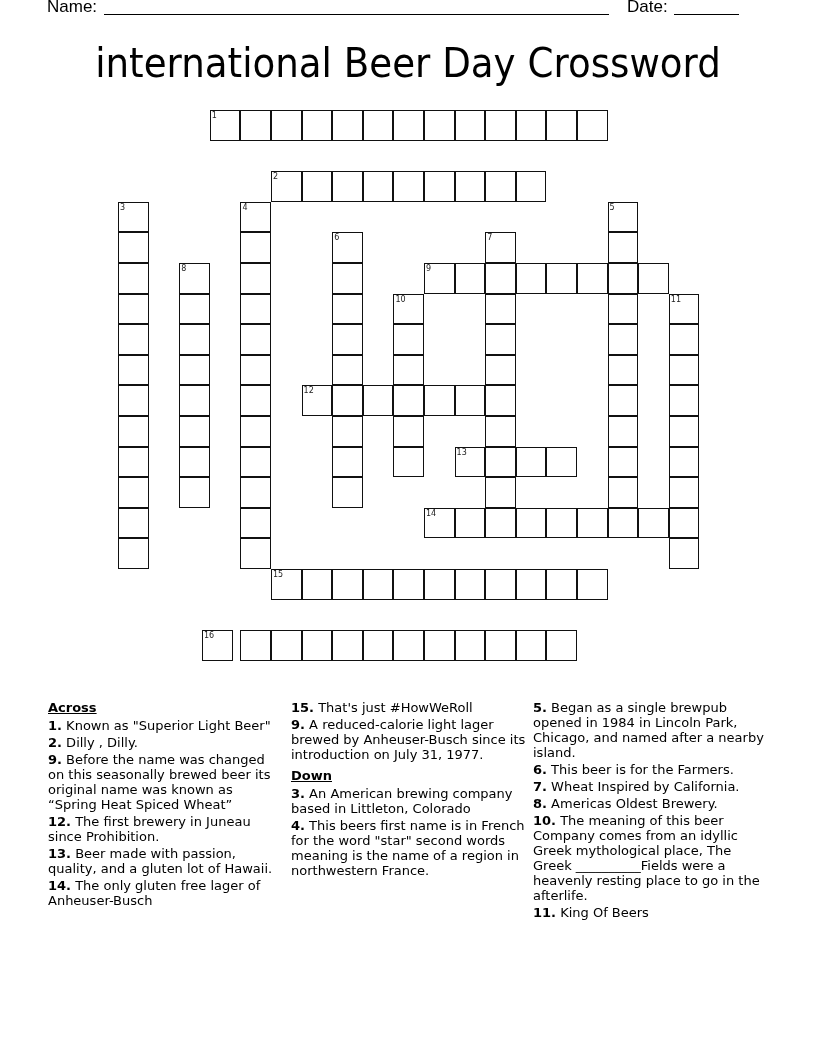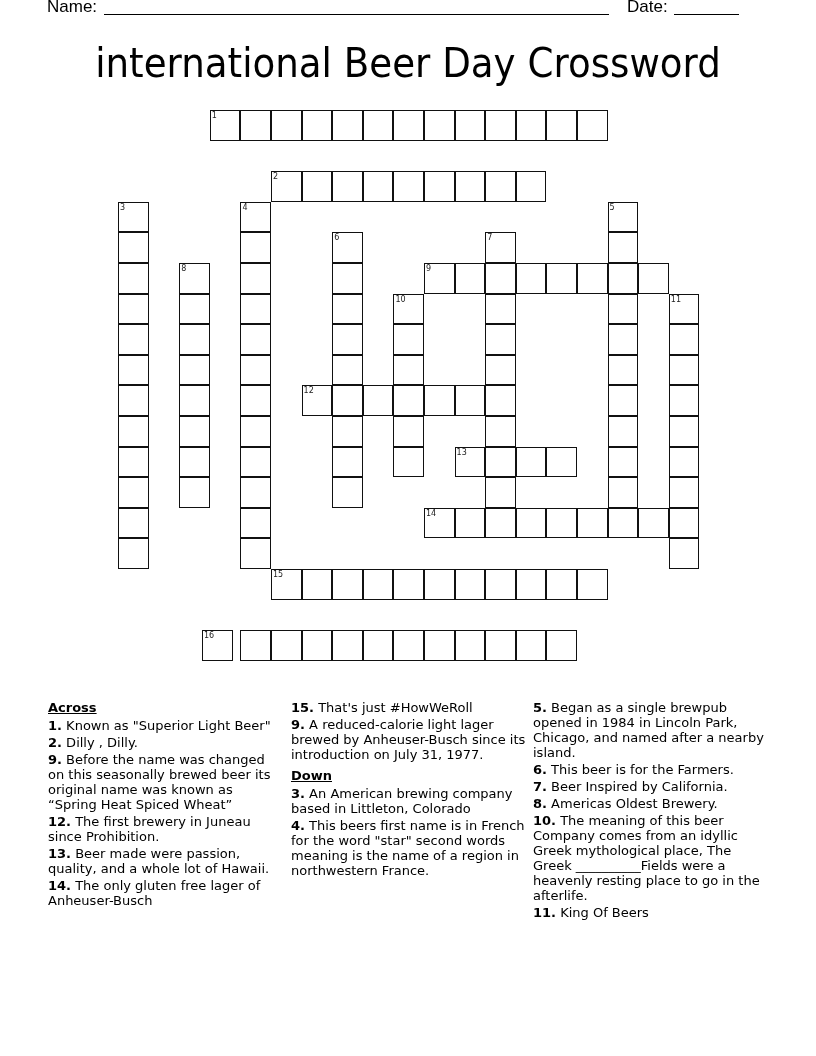--- a/index.html
+++ b/index.html
@@ -228,39 +228,39 @@
   </div>
 
 <div class="clues">
   <div class="col col1">
     <div class="section-head">Across</div>
     <div id="across-col1">
         <div class="clue"><span class="clue-num">1.</span><span> Known as "Superior Light Beer"</span></div>
         <div class="clue"><span class="clue-num">2.</span><span> Dilly , Dilly.</span></div>
         <div class="clue"><span class="clue-num">9.</span><span> Before the name was changed on this seasonally brewed beer its original name was known as “Spring Heat Spiced Wheat”</span></div>
         <div class="clue"><span class="clue-num">12.</span><span> The first brewery in Juneau since Prohibition.</span></div>
-        <div class="clue"><span class="clue-num">13.</span><span> Beer made were passion, quality, and a whole lot of Hawaii.</span></div>
+        <div class="clue"><span class="clue-num">13.</span><span> Beer made with passion, quality, and a gluten lot of Hawaii.</span></div>
         <div class="clue"><span class="clue-num">14.</span><span> The only gluten free lager of Anheuser-Busch</span></div>
       </div>
   </div>
   <div class="col col2">
     <div id="across-col2">
         <div class="clue"><span class="clue-num">15.</span><span> That's just #HowWeRoll</span></div>
         <div class="clue"><span class="clue-num">9.</span><span> A reduced-calorie light lager brewed by Anheuser-Busch since its introduction on July 31, 1977.</span></div>
       </div>
     <div class="gap"></div>
     <div class="section-head">Down</div>
     <div id="down-col2">
         <div class="clue"><span class="clue-num">3.</span><span> An American brewing company based in Littleton, Colorado</span></div>
         <div class="clue"><span class="clue-num">4.</span><span> This beers first name is in French for the word "star" second words meaning is the name of a region in northwestern France.</span></div>
       </div>
   </div>
   <div class="col col3">
     <div id="down-col3">
         <div class="clue"><span class="clue-num">5.</span><span> Began as a single brewpub opened in 1984 in Lincoln Park, Chicago, and named after a nearby island.</span></div>
         <div class="clue"><span class="clue-num">6.</span><span> This beer is for the Farmers.</span></div>
-        <div class="clue"><span class="clue-num">7.</span><span> Beer Inspired by California.</span></div>
+        <div class="clue"><span class="clue-num">7.</span><span> Wheat Inspired by California.</span></div>
         <div class="clue"><span class="clue-num">8.</span><span> Americas Oldest Brewery.</span></div>
         <div class="clue"><span class="clue-num">10.</span><span> The meaning of this beer Company comes from an idyllic Greek mythological place, The Greek __________Fields were a heavenly resting place to go in the afterlife.</span></div>
         <div class="clue"><span class="clue-num">11.</span><span> King Of Beers</span></div>
       </div>
   </div>
 </div>
 
 </body></html>

